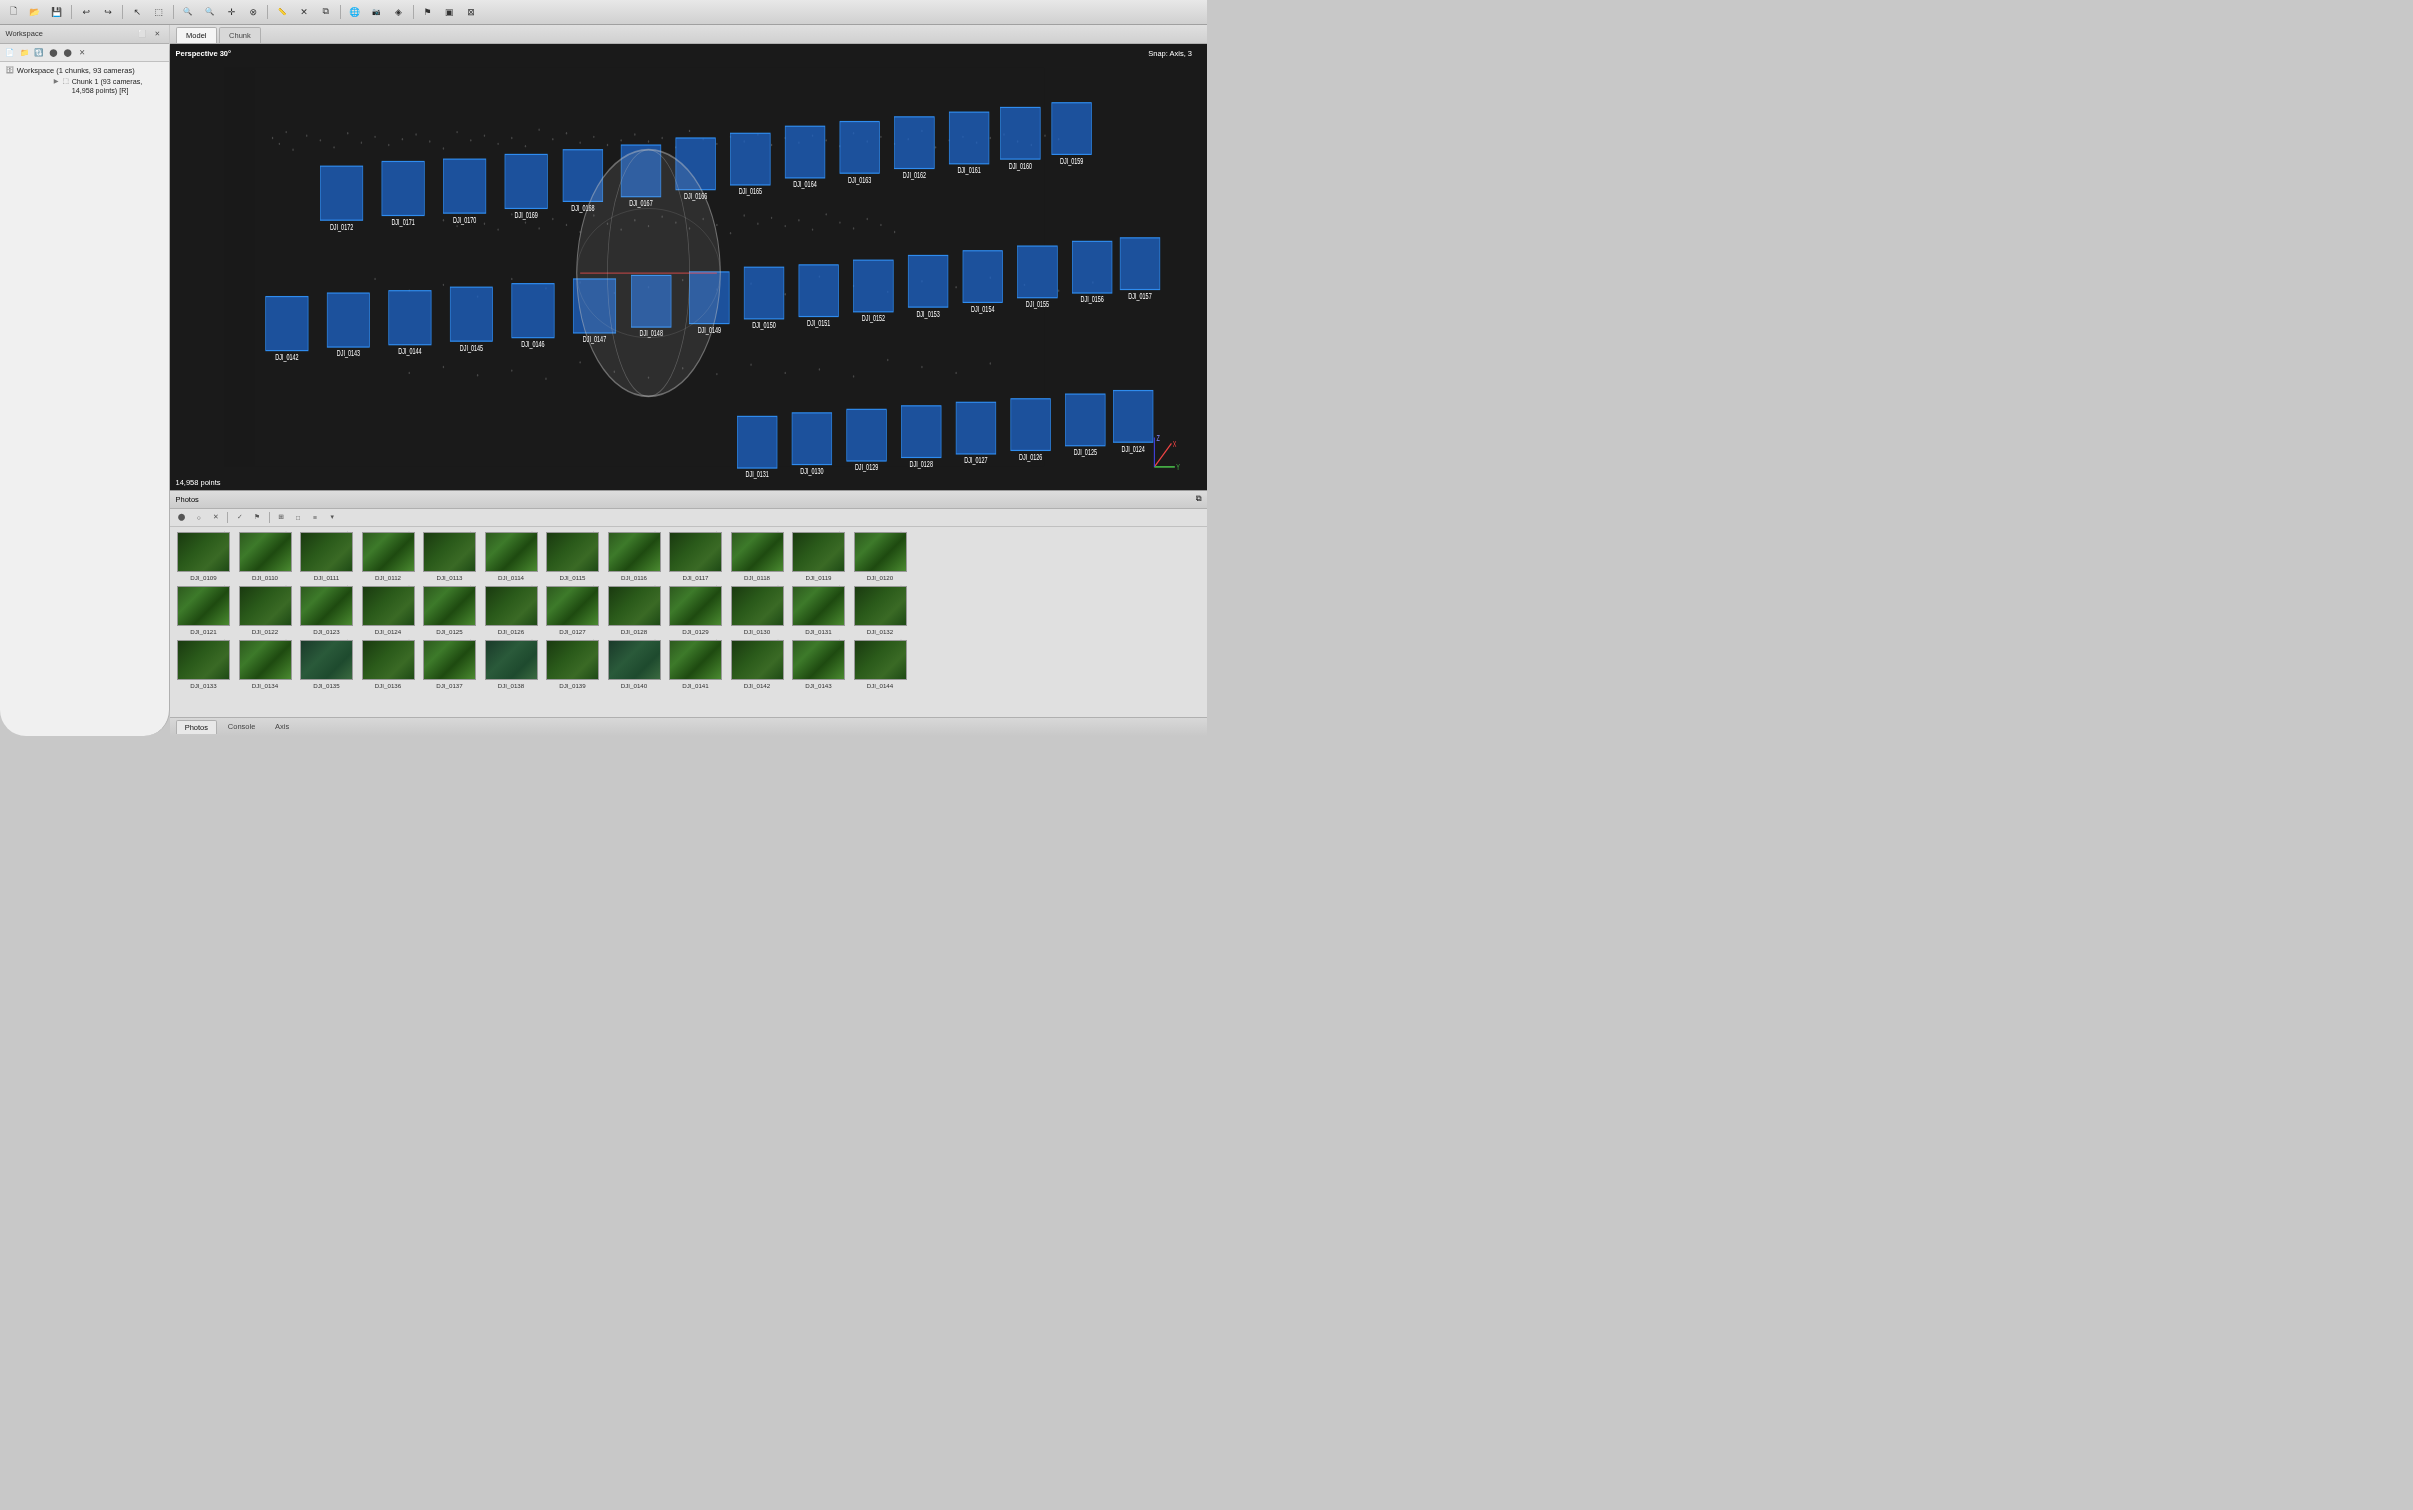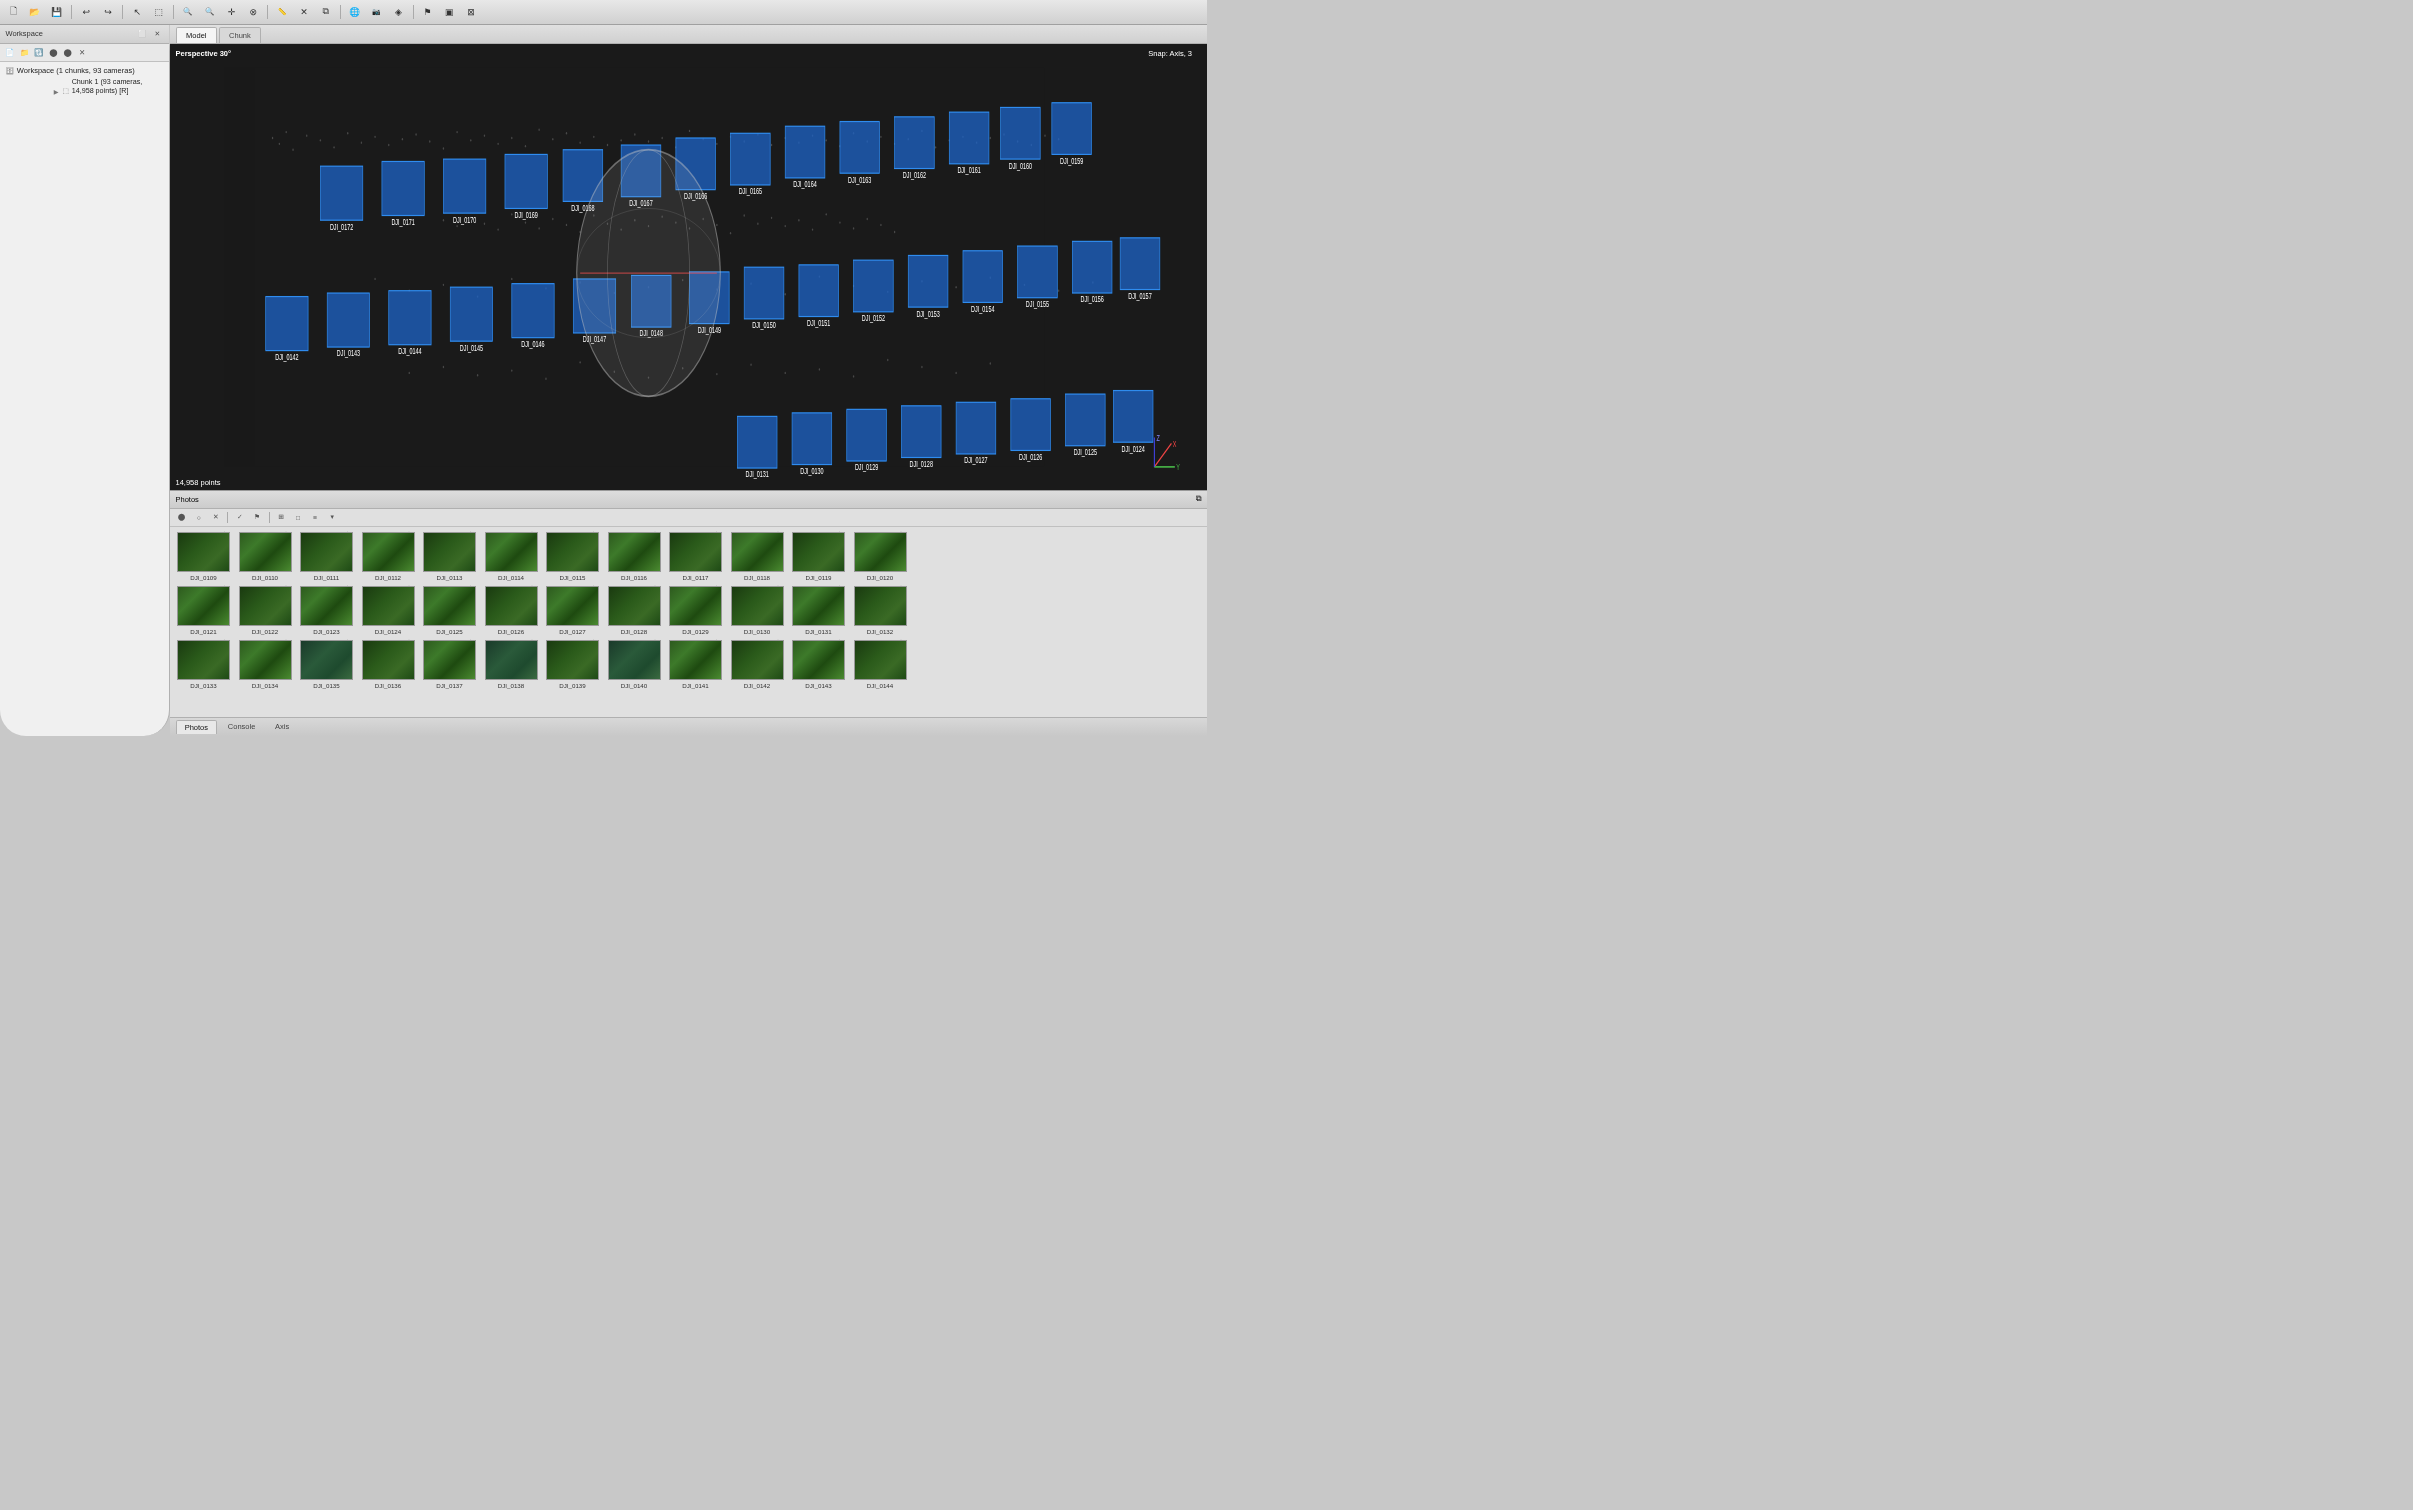--- a/index.html
+++ b/index.html
@@ -82,21 +82,21 @@
       cursor: pointer;
       font-size: 6.8px;
       color: #555;
     }
     #sidebar-content {
       flex: 1;
       padding: 2.7px 0;
     }
     .tree-item {
       display: flex;
-      align-items: flex-end;
+      align-items: flex-start;
       padding: 1.4px 5.5px;
       cursor: pointer;
       font-size: 7.5px;
       color: #222;
       gap: 2.7px;
     }
     .tree-icon { font-size: 6.8px; color: #555; }
     .tree-expand { font-size: 6.2px; color: #777; margin-right: 1.4px; }
 
     

